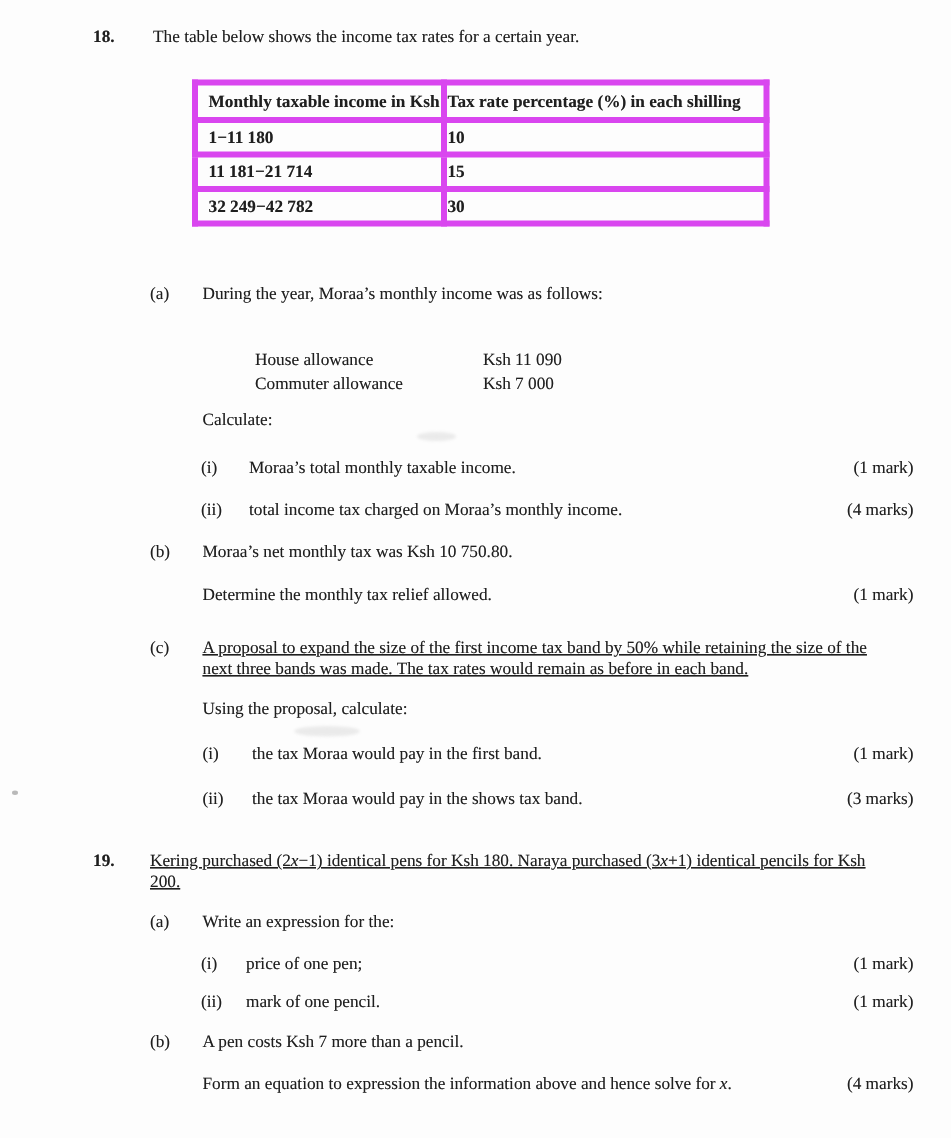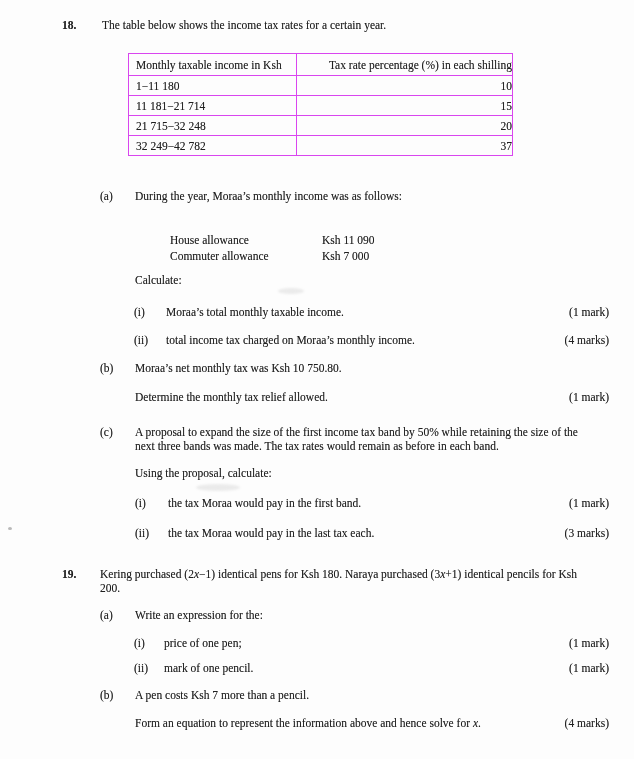--- a/index.html
+++ b/index.html
@@ -11,36 +11,36 @@
     font-size:11.5px;
     line-height:14px;
     color:#1f1f1f;
     overflow:hidden;
     text-shadow:0 0 .4px rgba(30,30,30,.45);
   }
   .row{position:absolute;left:0;width:634px;height:15px;white-space:nowrap;padding-left:32px;}
   .at{position:absolute;top:0;}
   .bold{font-weight:bold;}
   .mark{position:absolute;top:0;right:57px;}
-  .para{position:absolute;line-height:14px;}
+  .para{position:absolute;line-height:14px;text-decoration:underline;}
   .tax-table{
     position:absolute;left:128px;top:53px;width:385px;
     border-collapse:collapse;
     font-size:11.5px;
     border:1.5px solid #2e2e2e;
   }
   .tax-table th,.tax-table td{
-    border:1px solid #d946ef;
-    font-weight:normal;
+    border:4px solid #d946ef;
+    font-weight:bold;
     padding:0;
   }
   .tax-table th{height:21px;}
   .tax-table td{height:19px;}
   .cell-l{text-align:left;padding-left:7px !important;}
-  .cell-c{text-align:right;margin-left:24px;}
+  .cell-c{text-align:left;margin-left:24px;}
   .speck{position:absolute;background:#b9b9b9;border-radius:50%;}
   .smudge{position:absolute;background:#9a9a9a;opacity:.18;border-radius:50%;filter:blur(1px);}
   i{font-style:italic;}
 </style>
 </head>
 <body>
 
 <div class="page">
 
   <div class="row" style="top:18px">
@@ -62,26 +62,22 @@
     <tbody>
       <tr>
         <td class="cell-l">1−11 180</td>
         <td class="cell-c">10</td>
       </tr>
       <tr>
         <td class="cell-l">11 181−21 714</td>
         <td class="cell-c">15</td>
       </tr>
       <tr>
-        <td class="cell-l">21 715−32 248</td>
-        <td class="cell-c">20</td>
-      </tr>
-      <tr>
         <td class="cell-l">32 249−42 782</td>
-        <td class="cell-c">37</td>
+        <td class="cell-c">30</td>
       </tr>
     </tbody>
   </table>
 
   <div class="row" style="top:189px">
     <span class="at" style="left:100px">(a)</span>
     <span class="at" style="left:135px">During the year, Moraa’s monthly income was as follows:</span>
   </div>
 
   <div class="row" style="top:233px">
@@ -126,21 +122,21 @@
     <span class="at" style="left:135px">Using the proposal, calculate:</span>
   </div>
 
   <div class="row" style="top:496px">
     <span class="at" style="left:135px">(i)</span>
     <span class="at" style="left:168px">the tax Moraa would pay in the first band.</span>
     <span class="mark">(1 mark)</span>
   </div>
   <div class="row" style="top:526px">
     <span class="at" style="left:135px">(ii)</span>
-    <span class="at" style="left:168px">the tax Moraa would pay in the last tax each.</span>
+    <span class="at" style="left:168px">the tax Moraa would pay in the shows tax band.</span>
     <span class="mark">(3 marks)</span>
   </div>
 
   <div class="row" style="top:567px">
     <span class="at bold" style="left:62px">19.</span>
   </div>
   <div class="para" style="top:567px;left:100px;width:482px"><span>Kering purchased (2</span><i>x</i><span>−1) identical pens for Ksh 180. Naraya purchased (3</span><i>x</i><span>+1) identical pencils for Ksh 200.</span></div>
 
   <div class="row" style="top:608px">
     <span class="at" style="left:100px">(a)</span>
@@ -155,21 +151,21 @@
     <span class="at" style="left:134px">(ii)</span>
     <span class="at" style="left:164px">mark of one pencil.</span>
     <span class="mark">(1 mark)</span>
   </div>
 
   <div class="row" style="top:688px">
     <span class="at" style="left:100px">(b)</span>
     <span class="at" style="left:135px">A pen costs Ksh 7 more than a pencil.</span>
   </div>
   <div class="row" style="top:716px">
-    <span class="at" style="left:135px"><span>Form an equation to represent the information above and hence solve for </span><i>x</i><span>.</span></span>
+    <span class="at" style="left:135px"><span>Form an equation to expression the information above and hence solve for </span><i>x</i><span>.</span></span>
     <span class="mark">(4 marks)</span>
   </div>
 
   <div class="speck" style="left:8px;top:527px;width:4px;height:3px"></div>
   <div class="smudge" style="left:196px;top:484px;width:44px;height:7px"></div>
   <div class="smudge" style="left:278px;top:288px;width:26px;height:6px"></div>
 
 </div>
 
 </body></html>

